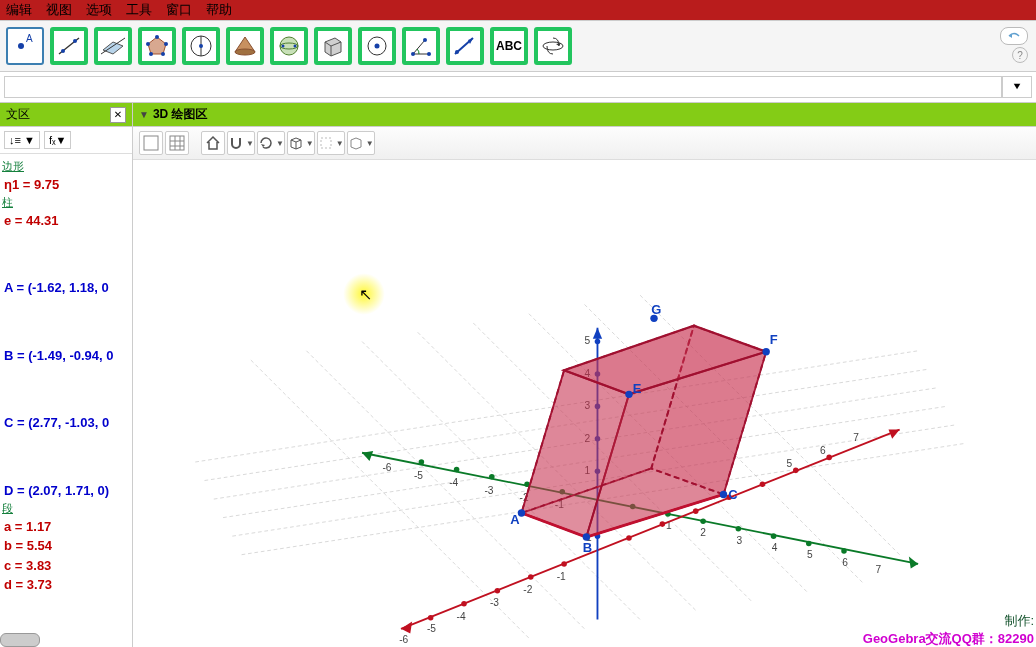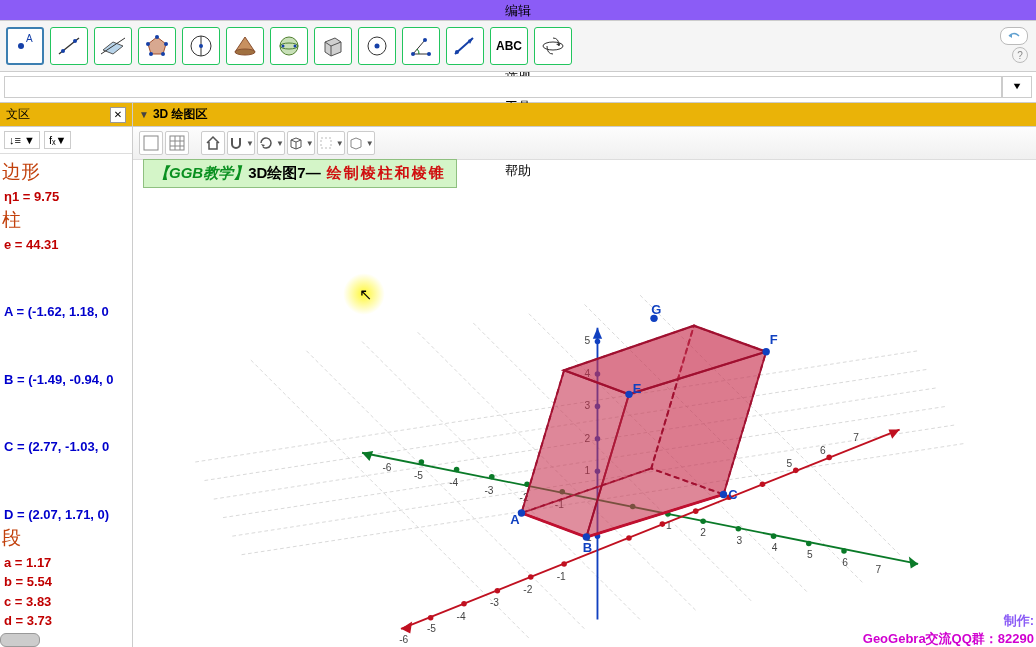--- a/index.html
+++ b/index.html
@@ -1,53 +1,53 @@
 <!DOCTYPE html>
 <html><head>
 <meta charset="utf-8">
 <style>
 * { box-sizing: border-box; margin: 0; padding: 0; }
 body { font-family: Arial, sans-serif; font-size: 12px; background: #fff; overflow: hidden; width: 1036px; height: 647px; position: relative; }
-.menubar { display: flex; gap: 14px; padding: 2px 6px; background: #8b5cf6; height: 20px; align-items: center; flex-direction: column; }
+.menubar { display: flex; gap: 14px; padding: 2px 6px; background: #b91c1c; height: 20px; align-items: center; }
 .menubar span { cursor: default; font-size: 13px; }
 .toolbar { display: flex; gap: 6px; padding: 6px; background: #f5f5f5; border-top: 1px solid #ccc; border-bottom: 1px solid #ccc; position: relative; }
-.tool-btn { width: 38px; height: 38px; background: #fff; border: 1px solid #22c55e; border-radius: 3px; display: flex; align-items: center; justify-content: center; cursor: pointer; }
+.tool-btn { width: 38px; height: 38px; background: #fff; border: 4px solid #22c55e; border-radius: 3px; display: flex; align-items: center; justify-content: center; cursor: pointer; }
 .tool-btn svg { width: 28px; height: 28px; }
 .tool-btn.active { border: 2px solid #3c7fb1; }
 .toolbar-right { position: absolute; right: 8px; top: 6px; display: flex; flex-direction: column; gap: 2px; }
 .undo-btn { width: 28px; height: 18px; background: #fff; border: 1px solid #bbb; border-radius: 8px; display: flex; align-items: center; justify-content: center; cursor: pointer; }
 .help-icon { width: 16px; height: 16px; display:flex; align-items:center; justify-content:center; color:#888; border:1px solid #bbb; border-radius:50%; font-size:10px; cursor:pointer; align-self:flex-end; }
 .inputbar { padding: 4px; border-bottom: 1px solid #ccc; display: flex; }
 .inputbar-field { flex: 1; height: 22px; border: 1px solid #ccc; background: #fff; }
 .inputbar-select { width: 30px; height: 22px; border: 1px solid #ccc; background: #fff; display: flex; align-items: center; justify-content: center; cursor: pointer; }
 .main { display: flex; height: calc(100% - 98px); }
 .panel-left { width: 133px; border-right: 1px solid #ccc; display: flex; flex-direction: column; }
 .panel-right { flex: 1; display: flex; flex-direction: column; position: relative; }
-.panel-header { background: #eab308; border-bottom: 1px solid #ccc; padding: 3px 6px; display: flex; align-items: center; gap: 4px; font-size: 12px; }
+.panel-header { background: #84cc16; border-bottom: 1px solid #ccc; padding: 3px 6px; display: flex; align-items: center; gap: 4px; font-size: 12px; }
 .panel-header .tri { font-size: 10px; color: #444; }
 .close-x { margin-left: auto; width: 16px; height: 16px; border: 1px solid #999; background: #fff; display:flex; align-items:center; justify-content:center; font-size:10px; cursor:pointer; }
 .algebra-toolbar { display: flex; gap: 4px; padding: 4px; border-bottom: 1px solid #ddd; align-items:center; }
 .small-btn { padding: 2px 4px; border: 1px solid #ccc; background:#fff; cursor:pointer; font-size:11px; display:flex; align-items:center; }
 .algebra-list { padding: 4px 2px; flex:1; overflow: hidden; font-size: 13px; line-height: 1.5; }
-.algebra-list .cat { color: #c2410c; font-size: 19px; }
+.algebra-list .cat { color: #15803d; font-size: 11px; text-decoration: underline; }
 .algebra-list .item { color: #c00000; font-weight: bold; padding-left: 2px; white-space: nowrap; overflow: hidden; }
 .algebra-list .item.blue { color: #0000cc; margin-top: 48px; }
 .view3d-toolbar { display:flex; gap:2px; padding: 4px 6px; border-bottom:1px solid #ddd; align-items:center; background: linear-gradient(#fdfdfd,#f0f0f0); }
 .v3btn { min-width: 24px; height:24px; border:1px solid #ccc; background:#fff; border-radius:2px; display:flex; align-items:center; justify-content:center; cursor:pointer; font-size:11px; }
 .v3btn svg { width:16px; height:16px; }
 .v3btn.dd::after { content:"▼"; font-size:8px; margin-left:2px; color:#555;}
 .banner { position:absolute; top: 56px; left: 10px; background: #d4f5c8; border: 1px solid #8fc080; padding: 4px 10px; font-size: 15px; }
 .banner .g { color: #0a9020; font-style: italic; font-weight:bold;}
 .banner .b { color: #000; font-weight:bold;}
 .banner .r { color: #d01010; font-weight:bold; letter-spacing: 2px;}
 .cursor-highlight { position:absolute; width:42px; height:42px; background: radial-gradient(circle, rgba(255,245,0,0.8) 0%, rgba(255,245,0,0.0) 70%); border-radius:50%; pointer-events:none;}
 .cursor-arrow { position:absolute; font-size:16px; pointer-events:none;}
 .canvas3d { position:absolute; top:30px; left:0; right:0; bottom:0; }
 .footer-text { position:absolute; bottom: 4px; right: 2px; text-align: right; font-size: 13px; }
-.footer-text .line1 { color:#8b5cf6; font-weight:bold;}
+.footer-text .line1 { color:#14532d; font-weight:normal;}
 .footer-text .line2 { color:#d000d0; font-weight:bold;}
 .scroll-thumb { position:absolute; bottom:0; left:0; width:40px; height:14px; background:#ccc; border:1px solid #999; border-radius:6px; }
 </style>
 </head>
 <body>
 
 <div class="menubar">
   <span>编辑</span>
   <span>视图</span>
   <span>选项</span>
@@ -382,23 +382,20 @@
             <text x="448" y="452">B</text>
             <text x="605" y="395">C</text>
             <text x="502" y="280">E</text>
             <text x="650" y="228">F</text>
             <text x="522" y="195">G</text>
           </g>
         </g>
       </svg>
     </div>
 
-    <div class="banner">
-      <span class="g">【GGB教学】</span><span class="b">3D绘图7—</span><span class="r"> 绘制棱柱和棱锥</span>
-    </div>
 
     <div class="cursor-highlight" style="top:170px; left:210px;"></div>
     <div class="cursor-arrow" style="top:182px; left:226px;">↖</div>
 
     <div class="footer-text">
       <div class="line1">制作:</div>
       <div class="line2">GeoGebra交流QQ群：82290</div>
     </div>
   </div>
 </div>

